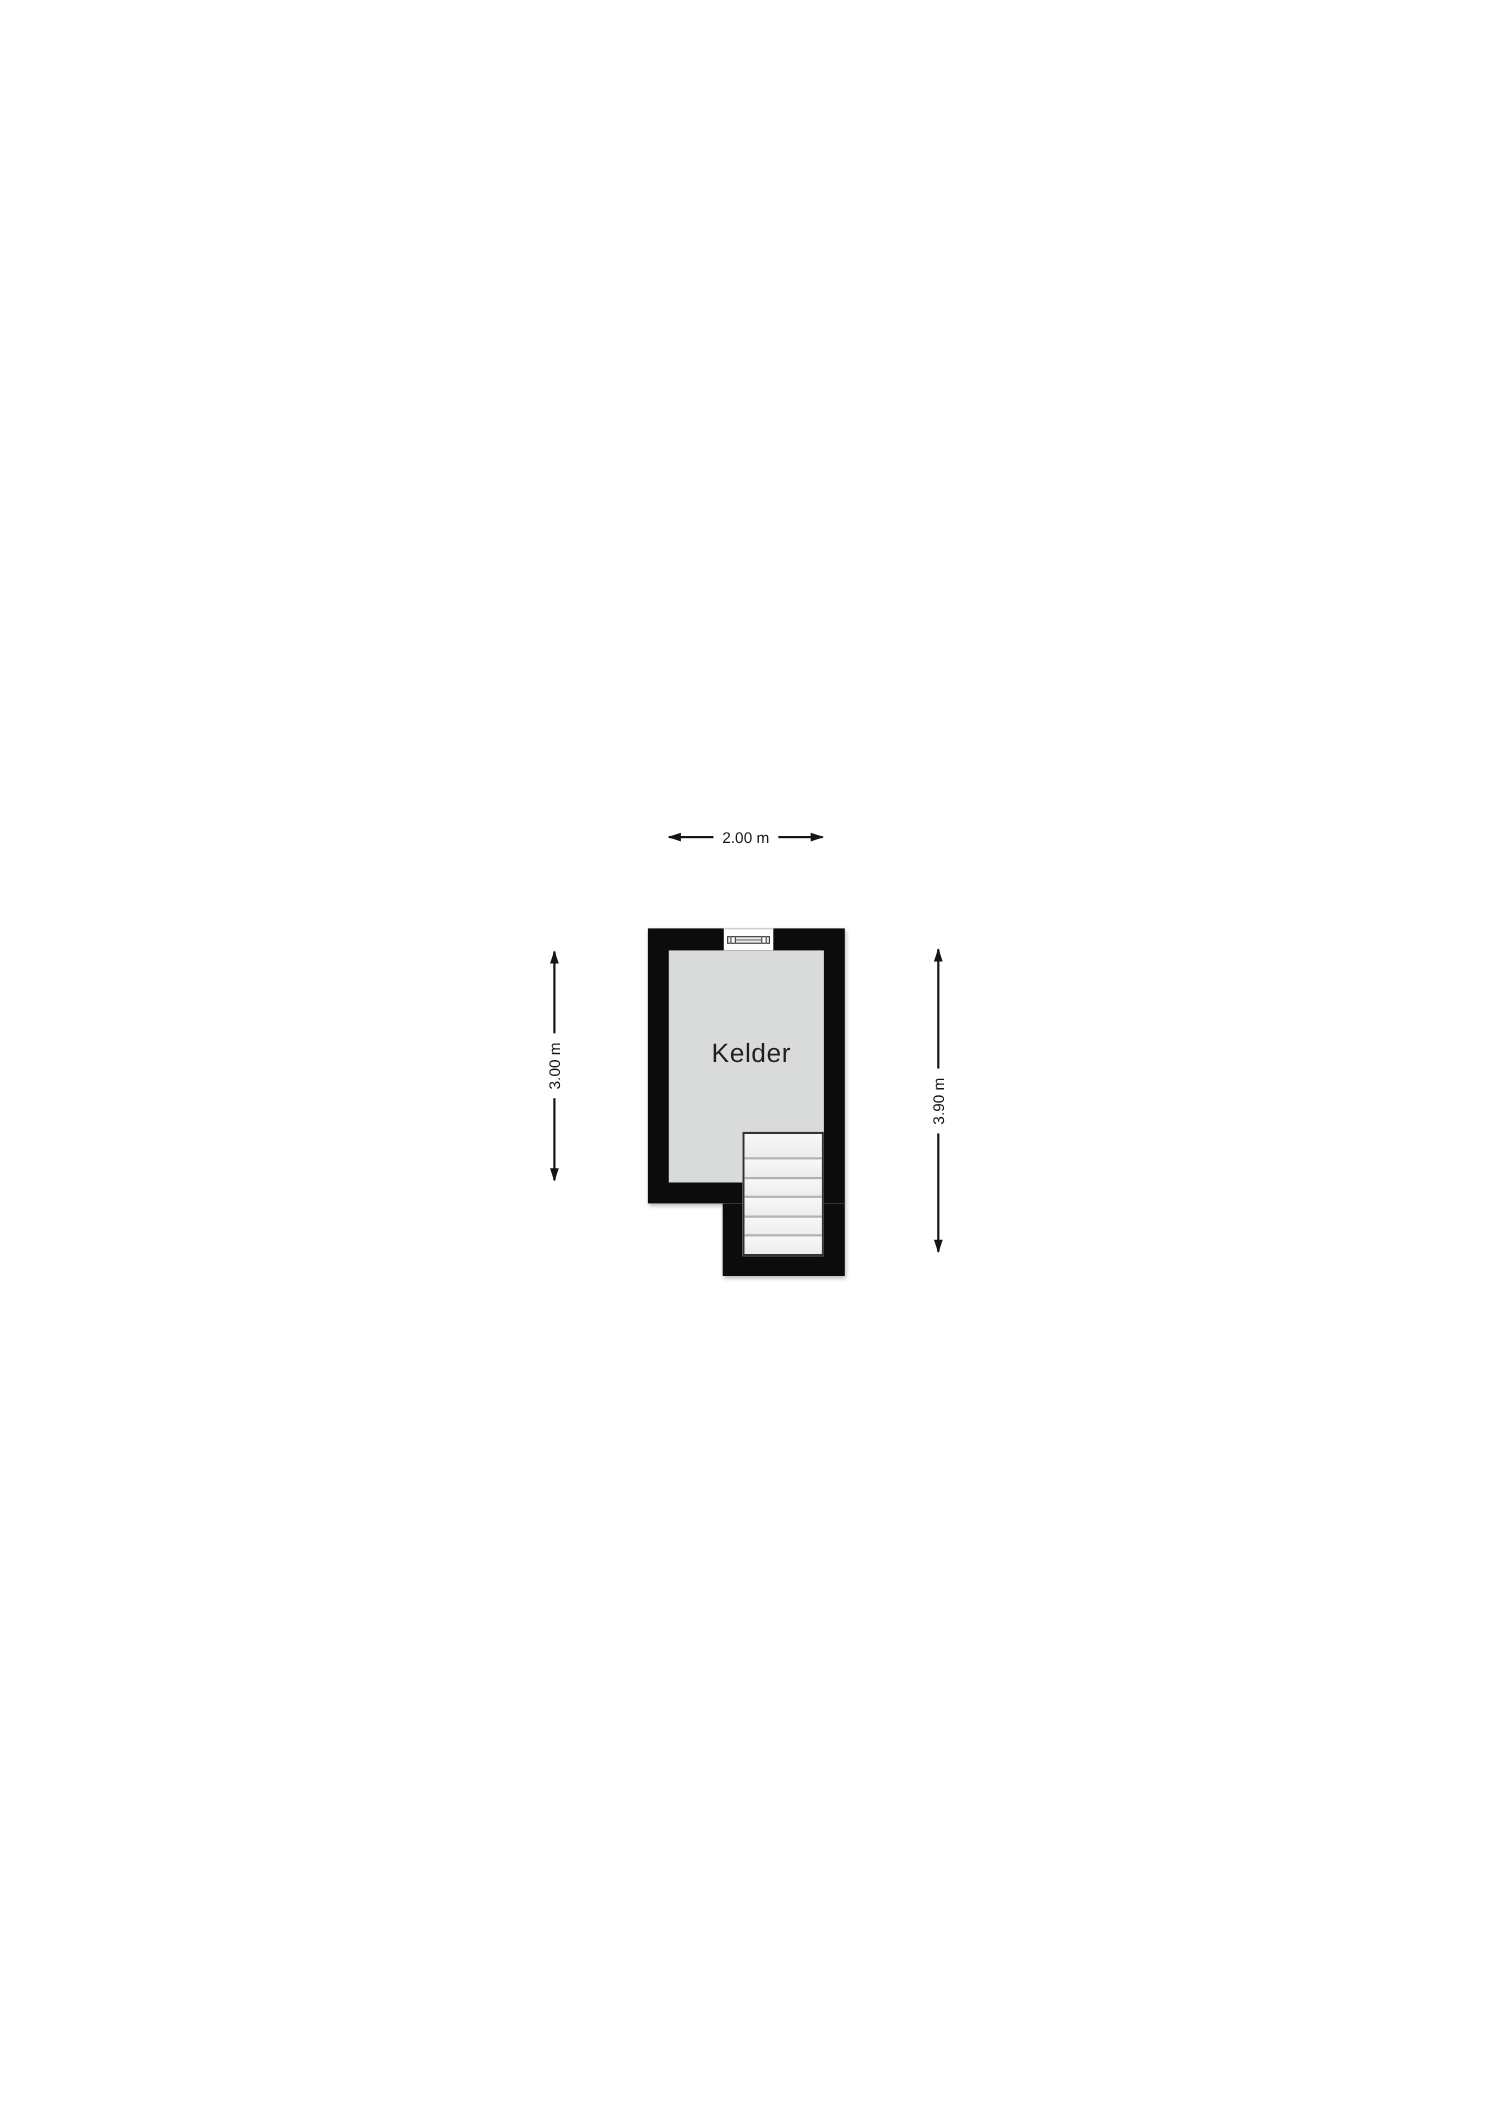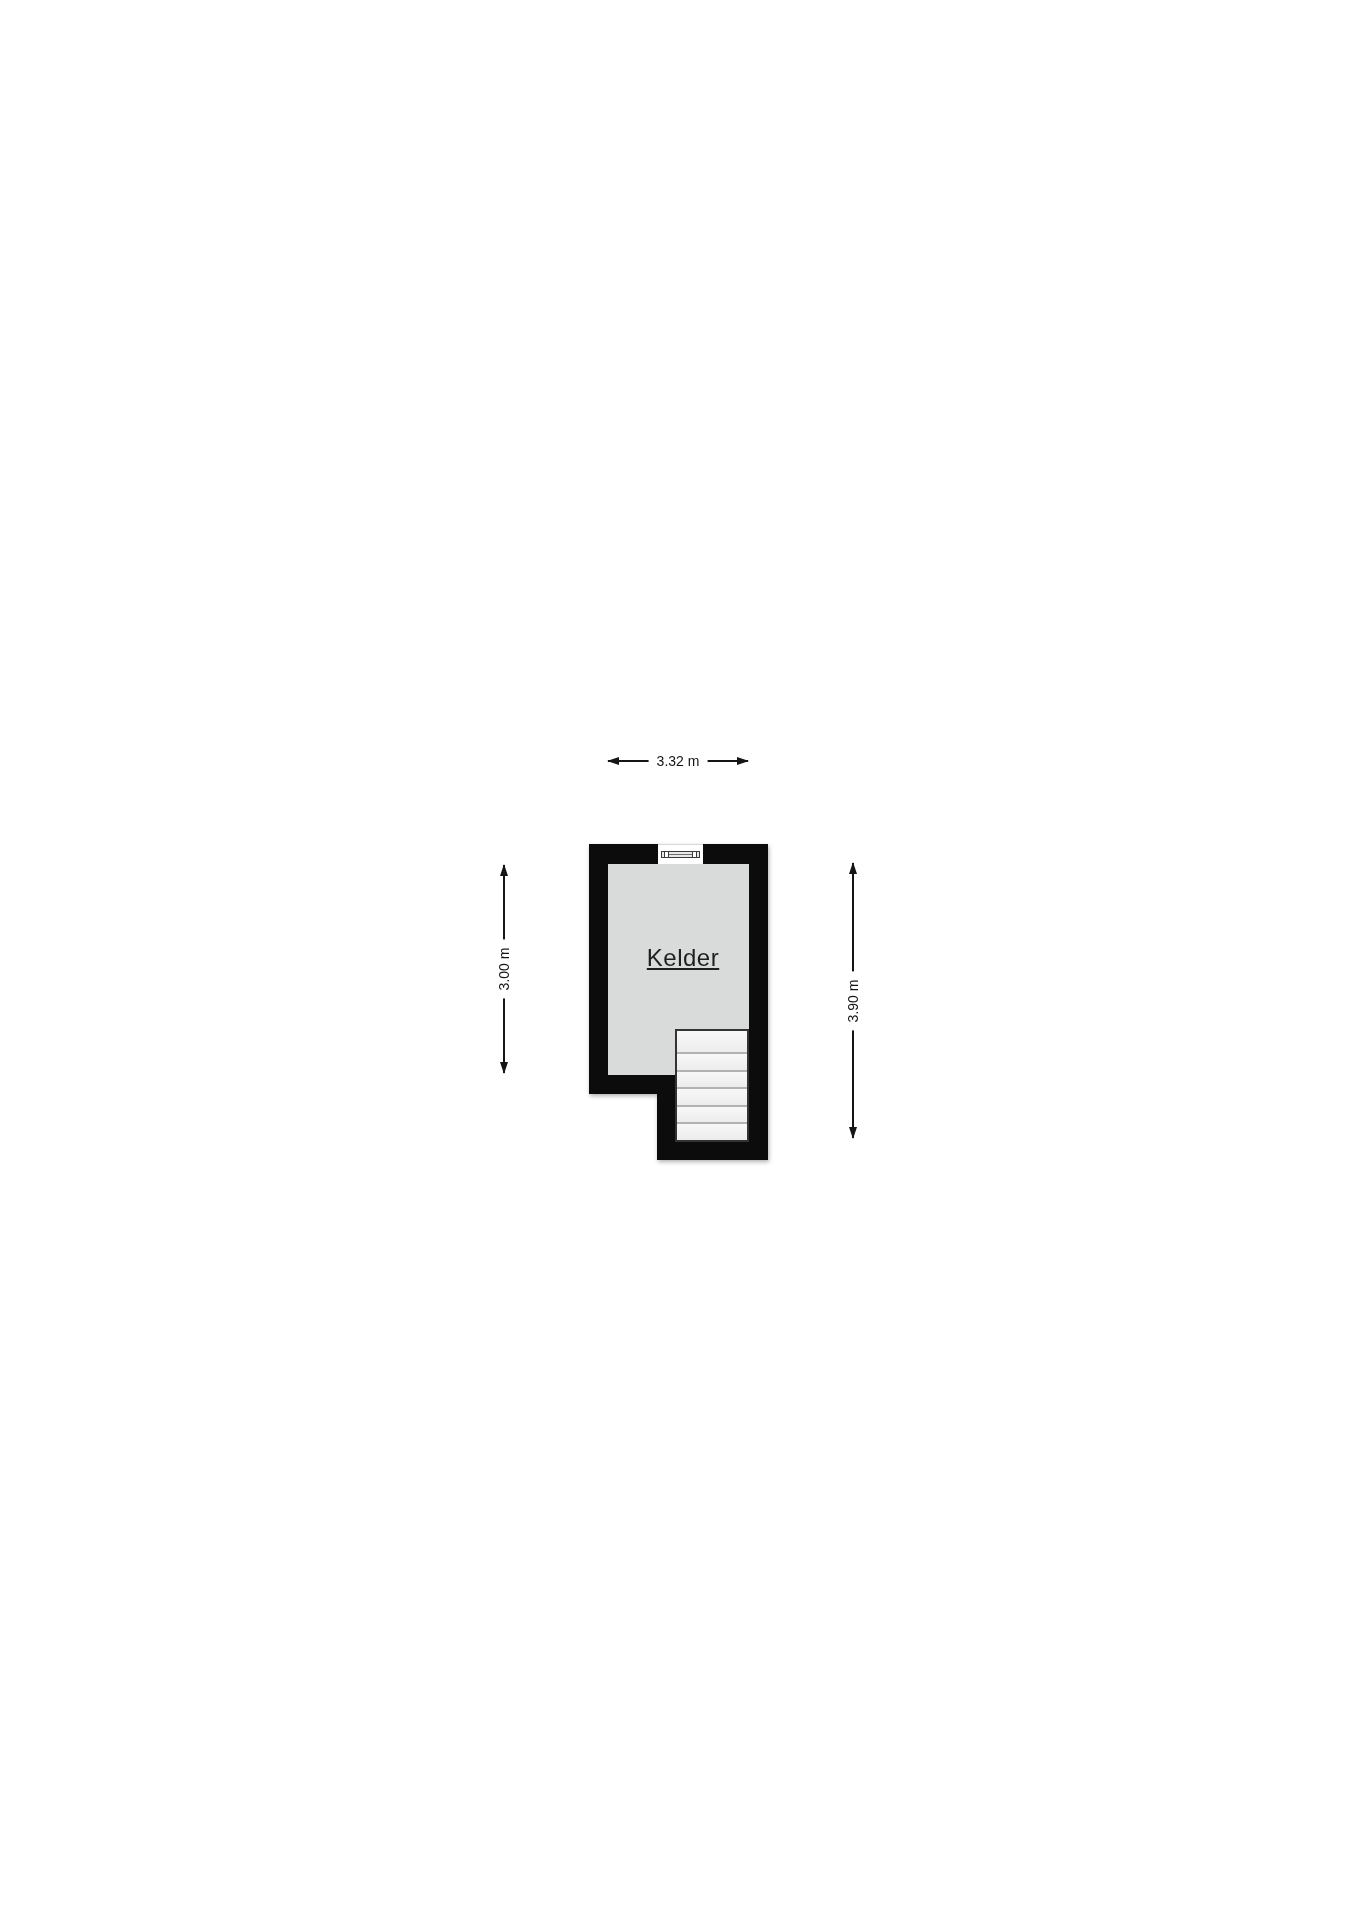--- a/index.html
+++ b/index.html
@@ -22,21 +22,21 @@
   #plan{
     position:absolute;left:0;top:0;width:100%;height:100%;
     filter:drop-shadow(1px 2px 2px rgba(0,0,0,0.30));
   }
   .abs{position:absolute;}
   #wall-upper{left:589px;top:844px;width:179px;height:250px;background:var(--wall);}
   #wall-lower{left:657px;top:1094px;width:111px;height:66px;background:var(--wall);}
   #room{left:608px;top:864px;width:141px;height:211px;background:var(--room-fill);}
   #room-label{
     left:683px;top:958px;transform:translate(-50%,-50%);
-    font-size:24px;color:#1f1f1f;letter-spacing:0.5px;white-space:nowrap;text-decoration:underline;
+    font-size:24px;color:#1f1f1f;letter-spacing:0.5px;white-space:nowrap;
   }
   
   #stairs{
     left:675px;top:1029px;width:74px;height:113px;
     background:var(--stairs-fill);
     border:2px solid #333;
     display:flex;flex-direction:column;
   }
   .tread{
     flex:1 1 auto;
@@ -114,21 +114,21 @@
       </div>
     </div>
 
     <div class="abs" id="room-label">Kelder</div>
   </div>
 
   <div class="dim" id="dim-top">
     <div class="line-h"></div>
     <div class="ah w"></div>
     <div class="ah e"></div>
-    <span class="dim-label horiz">3.32 m</span>
+    <span class="dim-label horiz">2.00 m</span>
   </div>
 
   <div class="dim" id="dim-left">
     <div class="line-v"></div>
     <div class="ah n"></div>
     <div class="ah s"></div>
     <span class="dim-label vert">3.00 m</span>
   </div>
 
   <div class="dim" id="dim-right">

